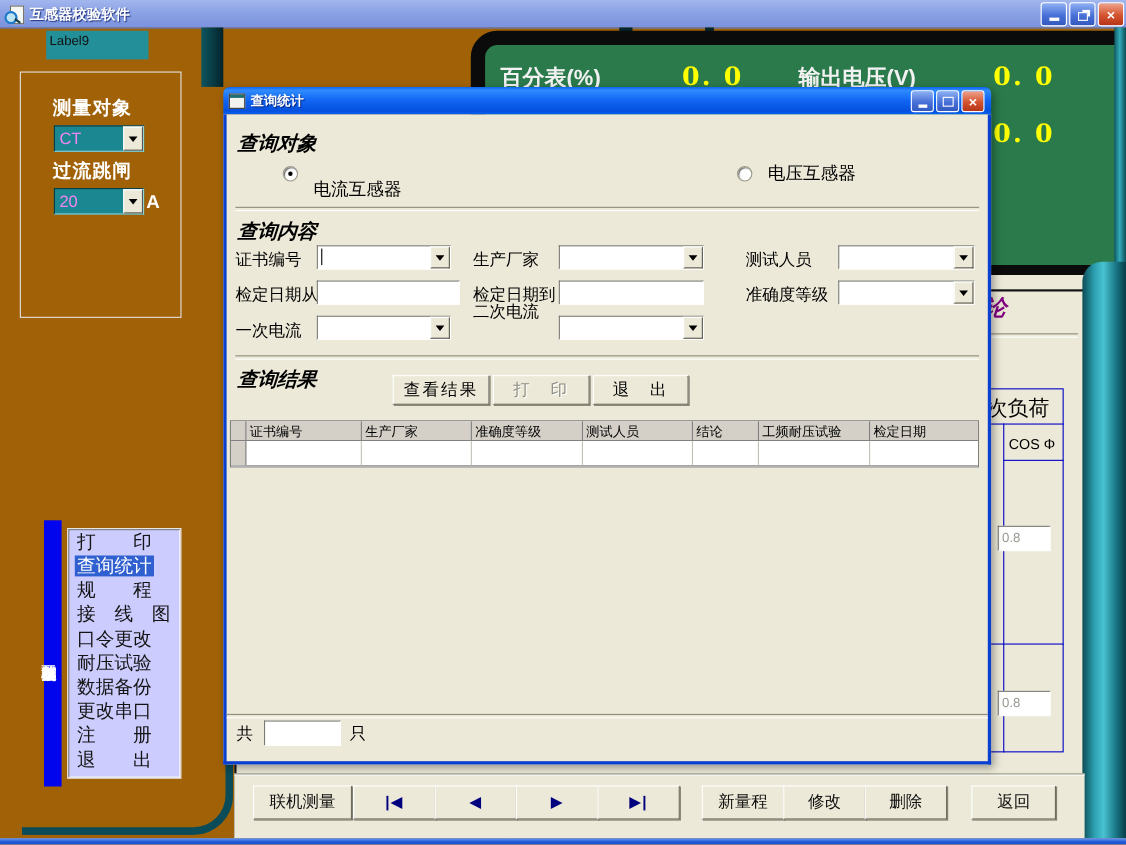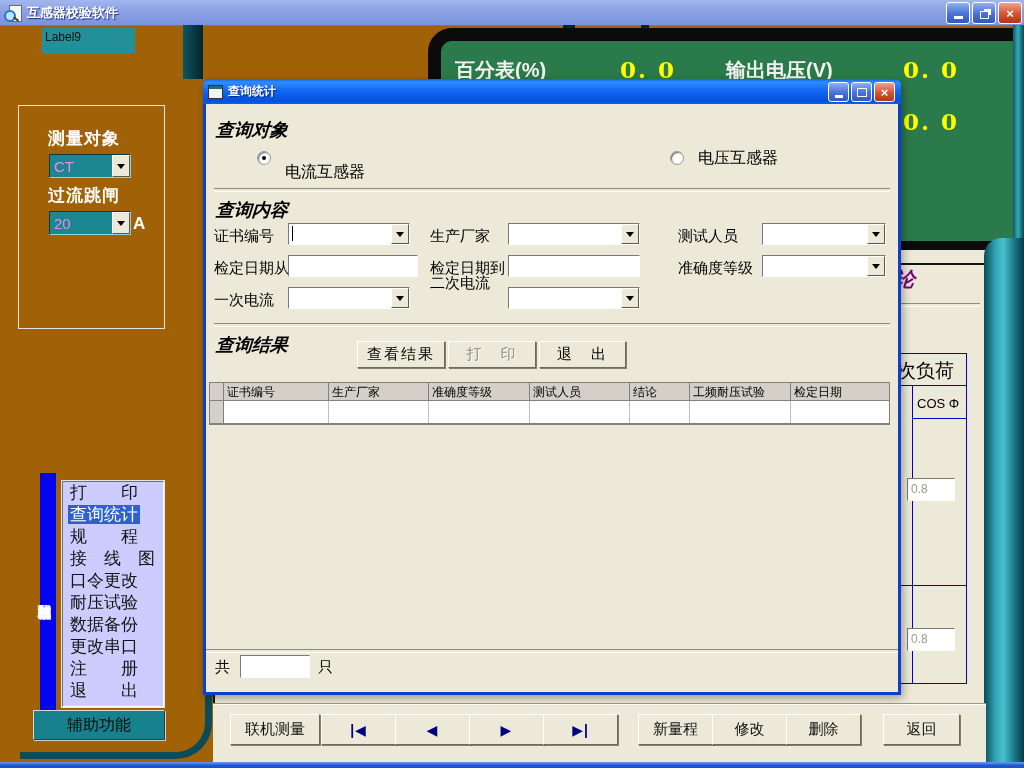--- a/index.html
+++ b/index.html
@@ -21,21 +21,21 @@
   .wbtn.close{background:linear-gradient(180deg,#F0A28C 0%,#D4532F 55%,#B63418 100%);}
   .g-min{width:9px;height:3px;background:#FFF;margin-top:9px;}
   .g-box{width:8px;height:7px;border:1px solid #FFF;background:transparent;}
   .g-restore{width:7px;height:6px;border:1px solid #FFF;box-shadow:3px -3px 0 -1px #FFF;margin:3px 0 0 0;}
   .g-x{font-size:13px;font-weight:bold;line-height:1;}
   
   .dark-strip{position:absolute;top:25px;height:54px;}
   #label9-block{position:absolute;left:42px;top:28px;width:93px;height:26px;background:#239099;}
   #label9{position:absolute;left:3px;top:2px;font-size:12px;color:#111;}
   
-  #measure-panel{position:absolute;left:18px;top:65px;width:145px;height:222px;border:1px solid #E3E3E3;margin-top:40px;}
+  #measure-panel{position:absolute;left:18px;top:65px;width:145px;height:222px;border:1px solid #E3E3E3;}
   .mp-label{position:absolute;color:#FFF;font-weight:bold;font-size:17px;letter-spacing:1px;}
   .teal-combo{position:absolute;height:22px;display:flex;
     border:1px solid;border-color:#073C44 #8ED4DC #8ED4DC #073C44;background:#1A8791;}
   .teal-combo .val{flex:1;color:#F287F2;font-size:15px;padding:3px 0 0 4px;}
   .cbtn{width:16px;background:#ECE9D8;border:1px solid;border-color:#FFF #5A584C #5A584C #FFF;
     display:flex;align-items:center;justify-content:center;}
   .arr{width:0;height:0;border-left:4px solid transparent;border-right:4px solid transparent;border-top:5px solid #000;}
   
   #lcd{position:absolute;left:428px;top:28px;width:588px;height:200px;background:#2B7A4B;
     border:13px solid #0B0B0B;border-radius:24px;box-sizing:content-box;}
@@ -199,21 +199,20 @@
     <div class="menu-item selected"><span>查询统计</span></div>
     <div class="menu-item"><span>规　　程</span></div>
     <div class="menu-item"><span>接　线　图</span></div>
     <div class="menu-item"><span>口令更改</span></div>
     <div class="menu-item"><span>耐压试验</span></div>
     <div class="menu-item"><span>数据备份</span></div>
     <div class="menu-item"><span>更改串口</span></div>
     <div class="menu-item"><span>注　　册</span></div>
     <div class="menu-item"><span>退　　出</span></div>
   </div>
-  <div id="aux-btn">辅助功能</div>
 
   <div id="toolbar">
     <div class="tb-btn" style="left:17px;width:88px;">联机测量</div>
     <div class="tb-btn tb-nav" style="left:108px;width:73px;">|◀</div>
     <div class="tb-btn tb-nav" style="left:182px;width:73px;">◀</div>
     <div class="tb-btn tb-nav" style="left:256px;width:73px;">▶</div>
     <div class="tb-btn tb-nav" style="left:330px;width:73px;">▶|</div>
     <div class="tb-btn" style="left:425px;width:73px;">新量程</div>
     <div class="tb-btn" style="left:499px;width:73px;">修改</div>
     <div class="tb-btn" style="left:573px;width:73px;">删除</div>

